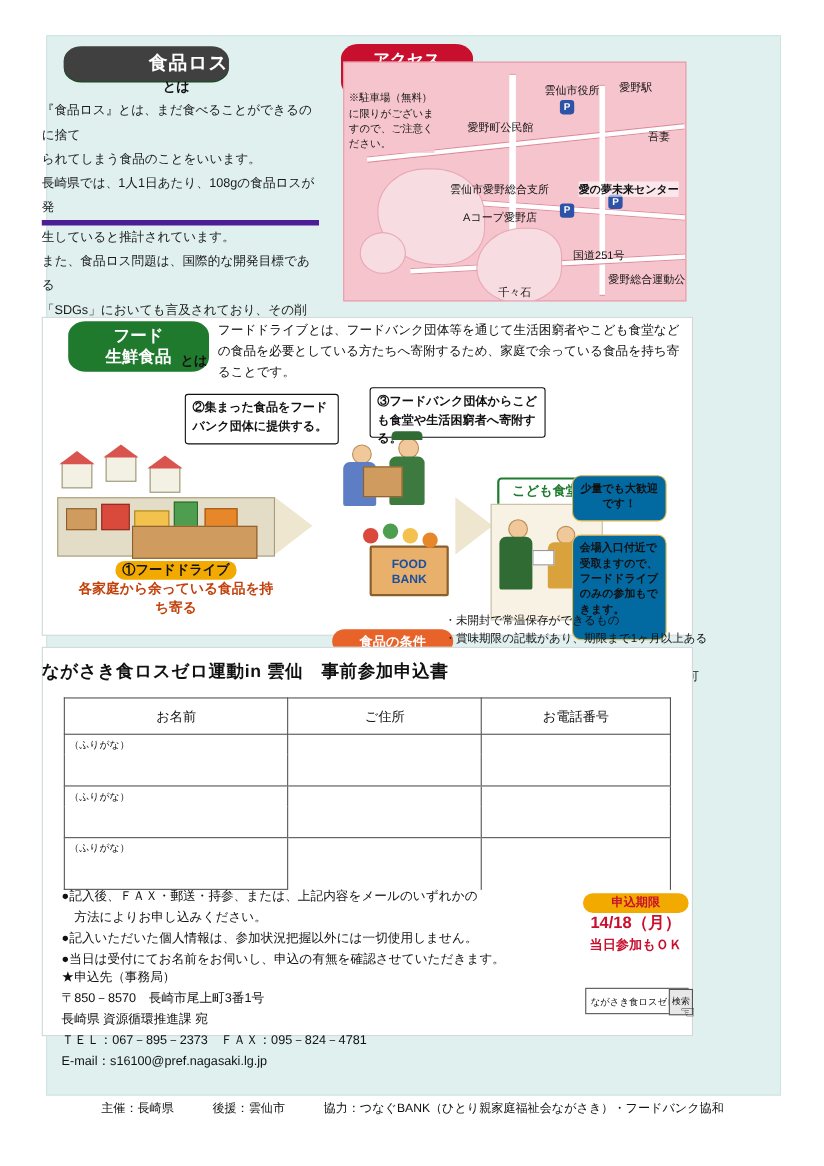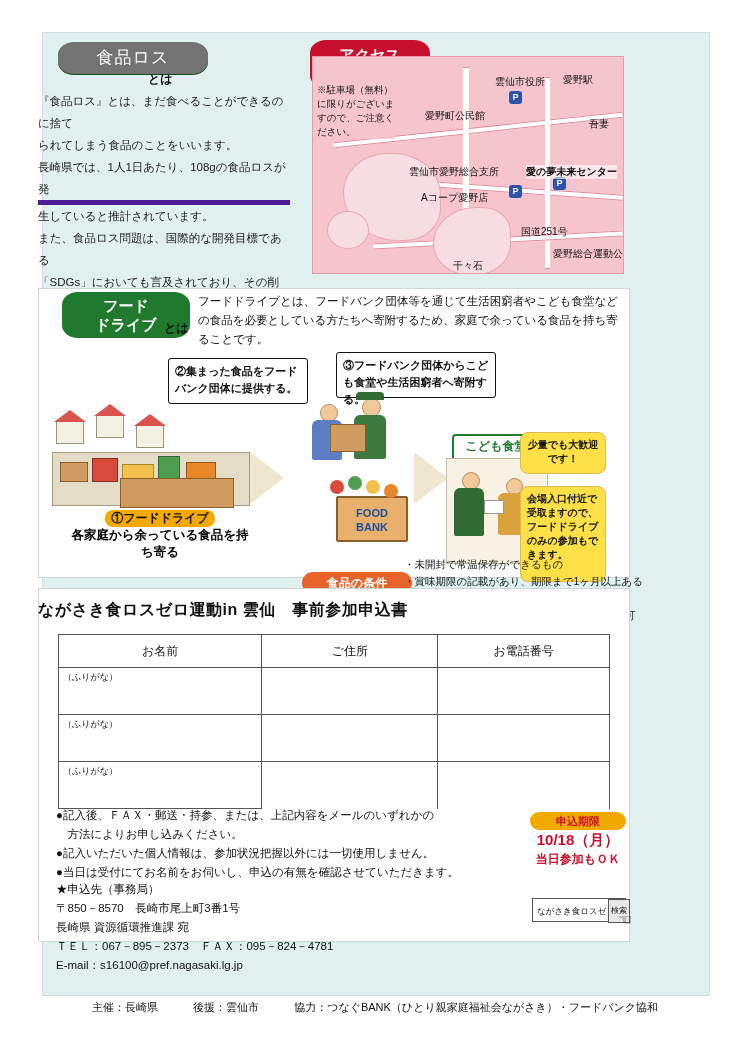--- a/index.html
+++ b/index.html
@@ -25,25 +25,25 @@
     top: 32px;
     width: 666px;
     height: 962px;
     background: #dff0ef;
     border: 1px solid #cfe3e2;
   }
 
   
   .ribbon-green {
     position: absolute;
-    background: #737373;
+    background: #404040;
     border-radius: 16px/13px;
     color: #ffffff;
-    text-align: center;
-    font-weight: normal;
+    text-align: right;
+    font-weight: bold;
     box-shadow: 0 1px 0 #0c4d1a;
   }
   .ribbon-red {
     position: absolute;
     background: #c8102e;
     border-radius: 16px/13px;
     color: #ffffff;
     text-align: center;
     font-weight: bold;
   }
@@ -176,31 +176,31 @@
     padding: 4px 6px;
     box-sizing: border-box;
   }
   .callout.c2 { left: 168px; top: 358px; width: 140px; height: 46px; }
   .callout.c3 { left: 336px; top: 352px; width: 160px; height: 46px; }
   .callout.c1 {
     left: 60px; top: 506px; width: 200px; height: 48px;
     border: none; text-align: center; background: transparent;
   }
   .c1-line1 { color: #c8102e; font-size: 12px; }
-  .c1-line2 { color: #000000; font-size: 12.5px; }
+  .c1-line2 { color: #c2410c; font-size: 12.5px; }
   .c1-chip {
     display: inline-block;
     background: #f2a900;
     border-radius: 8px;
     padding: 0 6px;
     color: #111;
   }
   .speech-yellow {
     position: absolute;
-    background: #fde047;
+    background: #0369a1;
     border: 1px solid #e0b84c;
     border-radius: 8px;
     font-size: 10px;
     line-height: 14px;
     font-weight: bold;
     color: #111;
     padding: 5px 6px;
     box-sizing: border-box;
   }
   .sy1 { left: 520px; top: 432px; width: 86px; height: 42px; text-align: center;}
@@ -459,21 +459,21 @@
     <div class="map-landmark" style="left:240px; top:190px;">愛野総合運動公園</div>
     <div class="map-landmark" style="left:140px; top:202px;">千々石</div>
     <div class="map-center-label">愛の夢未来センター</div>
     <div class="map-note">※駐車場（無料）に限りがございますので、ご注意ください。</div>
   </div>
 
   <div class="fd-panel"></div>
 
   <div class="badge-title-3">
     <div>フード</div>
-    <div>ドライブ</div>
+    <div>生鮮食品</div>
   </div>
   <div class="badge-sub-3">とは</div>
 
   <div class="fd-desc">フードドライブとは、フードバンク団体等を通じて生活困窮者やこども食堂などの食品を必要としている方たちへ寄附するため、家庭で余っている食品を持ち寄ることです。</div>
 
   <div class="house ill" style="left:56px; top:420px;"></div>
   <div class="house ill" style="left:96px; top:414px;"></div>
   <div class="house ill" style="left:136px; top:424px;"></div>
   <div class="ill" style="left:52px; top:452px; width:196px; height:52px; background:#e3dcc6; border:1px solid #a79c7c;"></div>
   <div class="ill box-brown" style="left:60px; top:462px; width:26px; height:18px;"></div>
@@ -577,21 +577,21 @@
   <div class="contact">
     <div>★申込先（事務局）</div>
     <div>〒850－8570　長崎市尾上町3番1号</div>
     <div>長崎県 資源循環推進課 宛</div>
     <div>ＴＥＬ：067－895－2373　ＦＡＸ：095－824－4781</div>
     <div>E-mail：s16100@pref.nagasaki.lg.jp</div>
   </div>
 
   <div class="deadline-box">
     <div class="deadline-chip">申込期限</div>
-    <div class="deadline-date">10/18（月）</div>
+    <div class="deadline-date">14/18（月）</div>
     <div class="deadline-ok">当日参加もＯＫ</div>
   </div>
 
   <div class="search-box">ながさき食ロスゼロ</div>
   <div class="search-btn">検索</div>
   <div class="cursor">☜</div>
 
   <div class="footer">
     <span>主催：長崎県</span>
     <span>後援：雲仙市</span>

